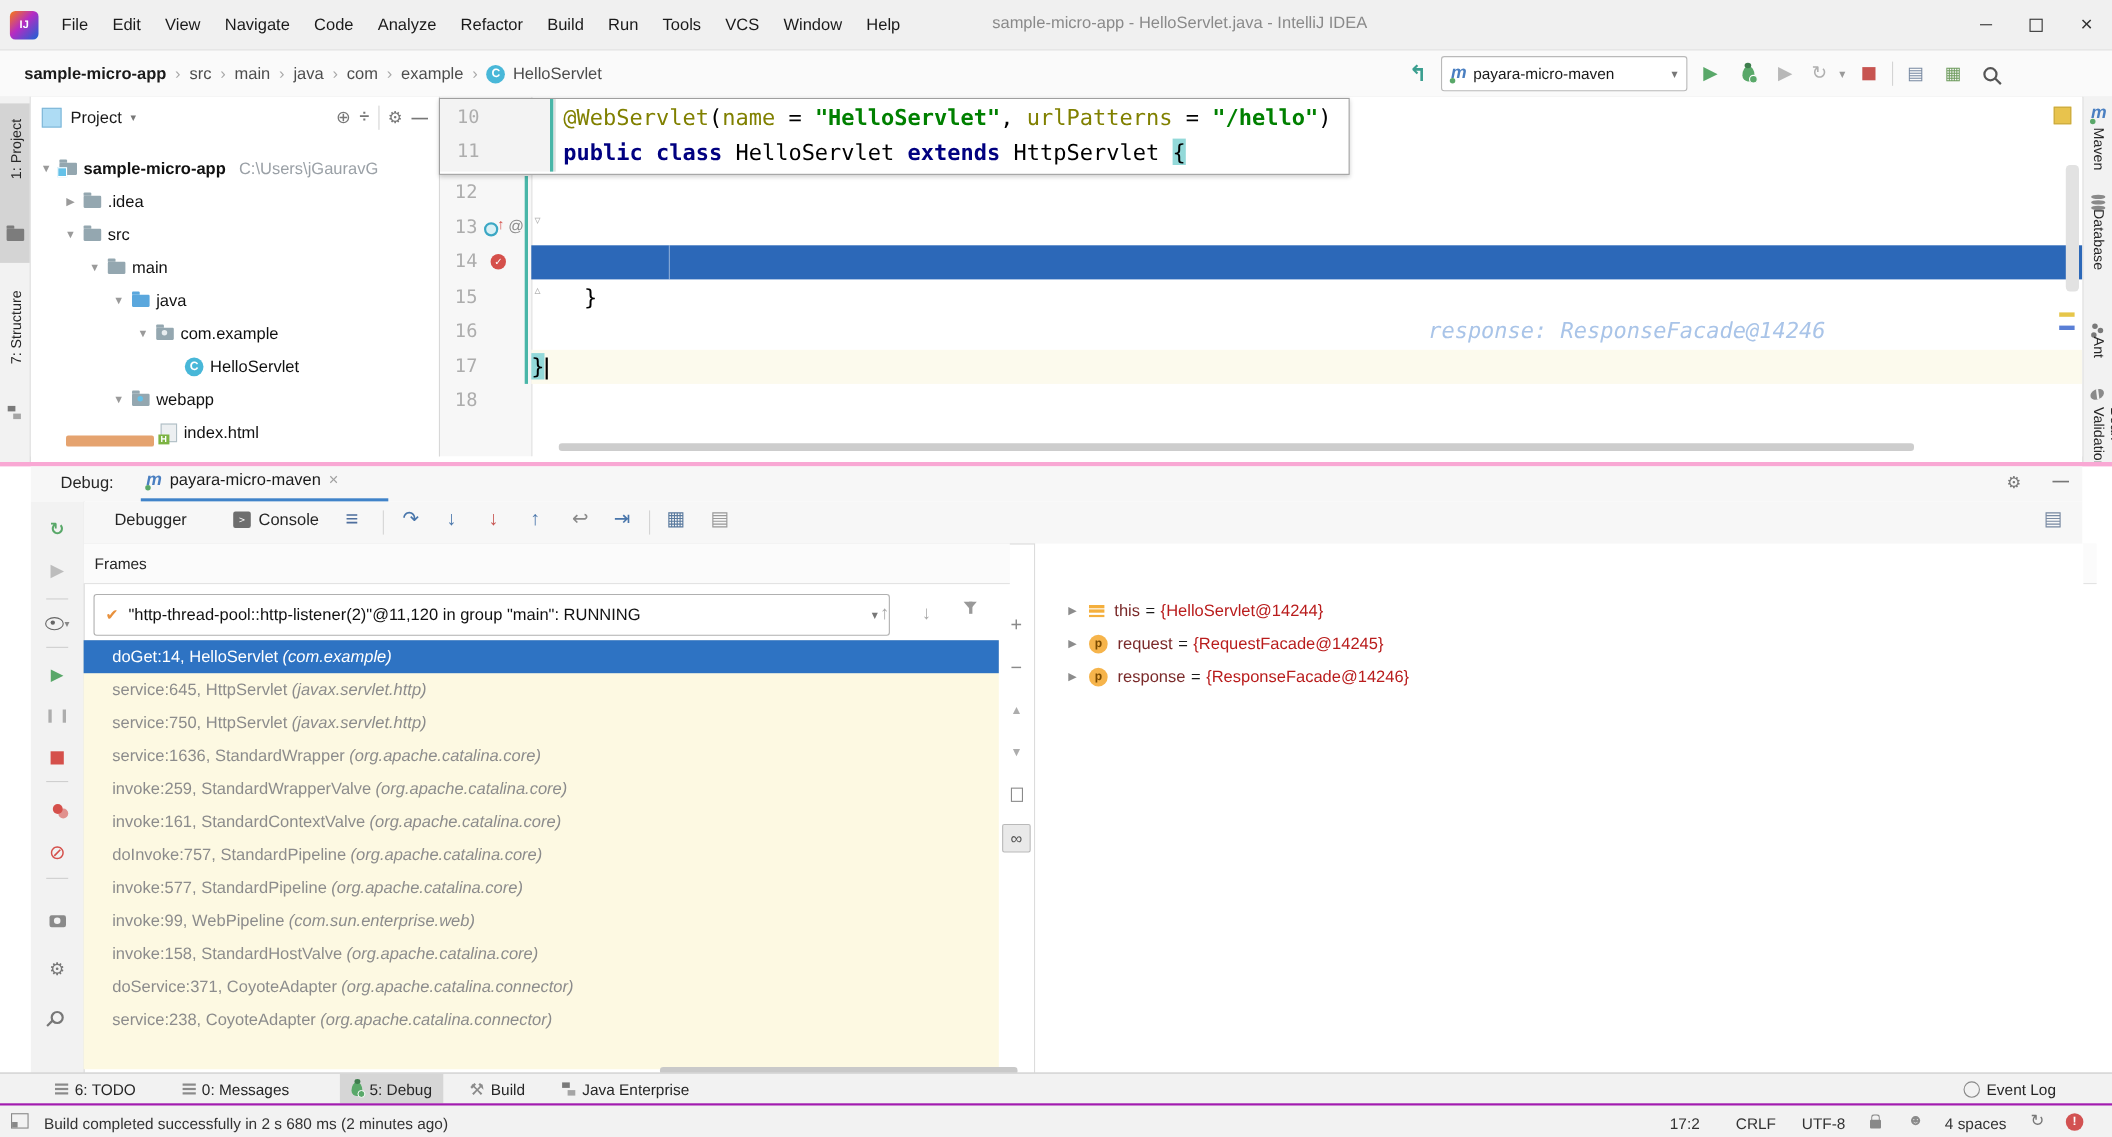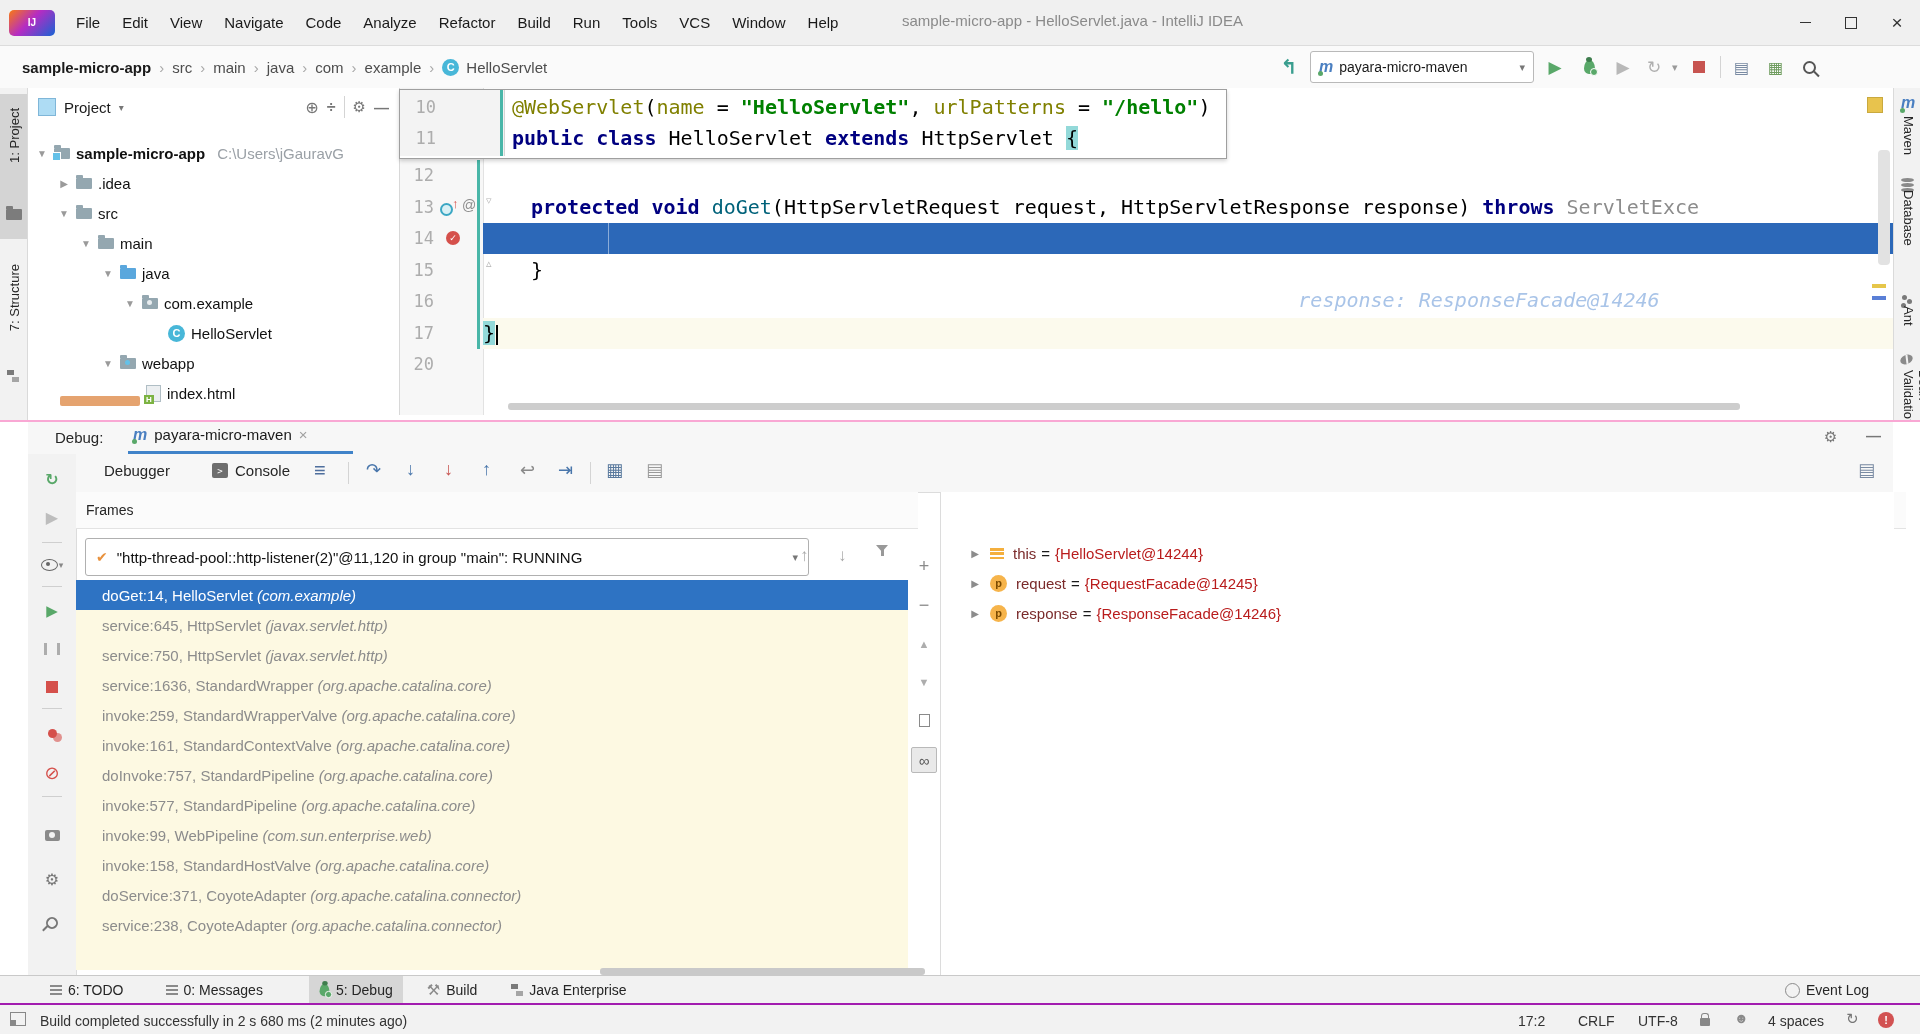--- a/index.html
+++ b/index.html
@@ -2,21 +2,21 @@
 <html><head>
 <meta charset="utf-8">
 <style>
   html,body{margin:0;padding:0;background:#fff;}
   #app{position:relative;width:1920px;height:1034px;overflow:hidden;
        font-family:"Liberation Sans","DejaVu Sans",sans-serif;font-size:15px;color:#1a1a1a;background:#fff;}
   .abs{position:absolute;}
   .row{display:flex;align-items:center;}
   
   #titlebar{left:0;top:0;width:1920px;height:45px;background:#f0f0f0;border-bottom:1px solid #dcdcdc;}
-  .logo{width:46px;height:26px;border-radius:5px;background:linear-gradient(135deg,#f97a12,#b52cc3 45%,#1764d4);
+  .logo{width:26px;height:26px;border-radius:5px;background:linear-gradient(135deg,#f97a12,#b52cc3 45%,#1764d4);
         color:#fff;font-size:10px;font-weight:bold;display:flex;align-items:center;justify-content:center;}
   .menuitem{padding:0 11px;height:45px;display:flex;align-items:center;cursor:default;}
   #wintitle{color:#8a8a8a;font-size:15px;}
   .winbtn{width:46px;height:45px;display:flex;align-items:center;justify-content:center;color:#333;}
   .minbar{width:11px;height:1.6px;background:#333;}
   .restico{width:10px;height:10px;border:1.2px solid #333;position:relative;background:#f0f0f0;}
   .restico:before{content:"";position:absolute;left:2px;top:-4px;width:10px;height:10px;border:1.2px solid #333;z-index:-1;}
   
   #navbar{left:0;top:46px;width:1920px;height:42px;background:#fafafa;border-bottom:1px solid #d8d8d8;}
   .crumb{color:#4d4d4d;}
@@ -87,21 +87,21 @@
   .bpverified{width:14px;height:14px;border-radius:50%;background:#d5504b;color:#fff;font-size:9px;display:flex;align-items:center;justify-content:center;}
   .ovrride{width:9px;height:9px;border:2px solid #3ba7c4;border-radius:50%;background:#d9f0f5;}
   .redup{color:#d5504b;font-size:13px;font-weight:bold;}
   .gutat{color:#8c8c8c;font-size:14px;}
   .foldm{color:#b5b5b5;font-size:11px;}
   
   .hthumb{position:absolute;height:7px;background:#cdcdcd;border-radius:3px;}
   .vthumb{position:absolute;width:12px;background:#e2e2e2;border-radius:4px;}
   .stripemark{position:absolute;width:14px;height:4px;}
   
-  #debugwin{left:0;top:420px;width:1920px;height:555px;background:#fff;border-top:2px solid #f9a8d4;}
+  #debugwin{left:0;top:420px;width:1920px;height:555px;background:#fff;border-top:4px solid #f9a8d4;}
   #dbgheader{position:absolute;left:28px;top:0;width:1865px;height:32px;background:#f7f7f7;}
   #dbgtoolbar{position:absolute;left:76px;top:32px;width:1817px;height:38px;background:#f7f7f7;border-bottom:1px solid #dcdcdc;}
   #dbgleftbar{position:absolute;left:28px;top:32px;width:48px;height:523px;background:#f2f2f2;border-right:1px solid #dcdcdc;}
   .dlbico{position:absolute;left:0;width:48px;height:26px;display:flex;align-items:center;justify-content:center;font-size:16px;color:#777;}
   .dlbdiv{position:absolute;left:14px;width:20px;height:1px;background:#cfcfcf;}
   .tabunderline{position:absolute;height:3px;background:#4083c9;}
   .steps{font-size:18px;color:#4976ab;}
   .stepsred{font-size:18px;color:#c75450;}
   .consoleico{width:16px;height:15px;background:#6e6e6e;border-radius:2px;color:#fff;font-size:9px;display:inline-flex;align-items:center;justify-content:center;font-family:"DejaVu Sans Mono",monospace;}
   .paneheader{position:absolute;top:70px;height:36px;display:flex;align-items:center;font-size:14px;color:#262626;background:#fbfbfb;border-bottom:1px solid #e3e3e3;}
@@ -349,34 +349,33 @@
   <div class="abs" id="editor">
     <div class="gutterbg"></div>
     <div class="vcsbar" style="left:77px;top:72px;height:189px;"></div>
 
     <span class="lnum" style="top:72px;">12</span>
     <span class="lnum" style="top:104px;">13</span>
     <span class="lnum" style="top:135px;">14</span>
     <span class="lnum" style="top:167px;">15</span>
     <span class="lnum" style="top:198px;">16</span>
     <span class="lnum" style="top:230px;">17</span>
-    <span class="lnum" style="top:261px;">20</span>
+    <span class="lnum" style="top:261px;">18</span>
 
     <span class="abs" style="left:40px;top:114px;"><span class="ovrride" style="display:inline-block;"></span></span>
     <span class="abs redup" style="left:52px;top:108px;">↑</span>
     <span class="abs gutat" style="left:62px;top:109px;">@</span>
     <span class="abs foldm" style="left:86px;top:106px;">▿</span>
 
     <span class="abs" style="left:46px;top:143px;">
         <span class="bpverified">✓</span>
       </span>
     <span class="abs foldm" style="left:86px;top:169px;">▵</span>
 
     <div class="codeline" style="top:72px;"></div>
-    <div class="codeline" style="top:104px;"><span style="padding-left:48px;"></span><span class="kw">protected void </span><span class="meth">doGet</span><span class="pln">(HttpServletRequest request, HttpServletResponse response) </span><span class="kw">throws </span><span class="gry">ServletExce</span></div>
 
     <div class="codeline execline" style="top:135px;">
       <span style="position:absolute;left:125px;top:0;width:1px;height:31px;background:rgba(255,255,255,.45);"></span>
       <span style="padding-left:125px;"></span><span class="pln">response.getOutputStream().println("Hello World");</span><span class="hint">response: ResponseFacade@14246</span>
     </div>
 
     <div class="codeline" style="top:167px;"><span style="padding-left:48px;"></span><span class="pln">}</span></div>
     <div class="codeline" style="top:198px;"></div>
     <div class="codeline caretline" style="top:230px;"><span class="pln bracehl">}</span><span class="caretbar"></span></div>
     <div class="codeline" style="top:261px;"></div>

